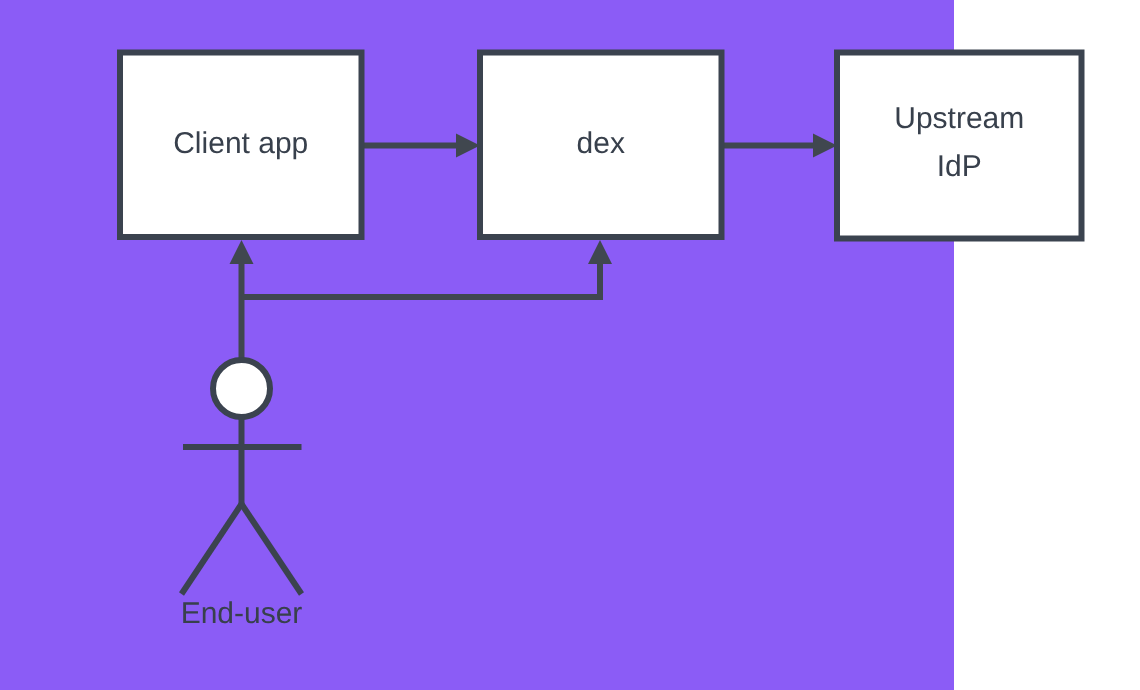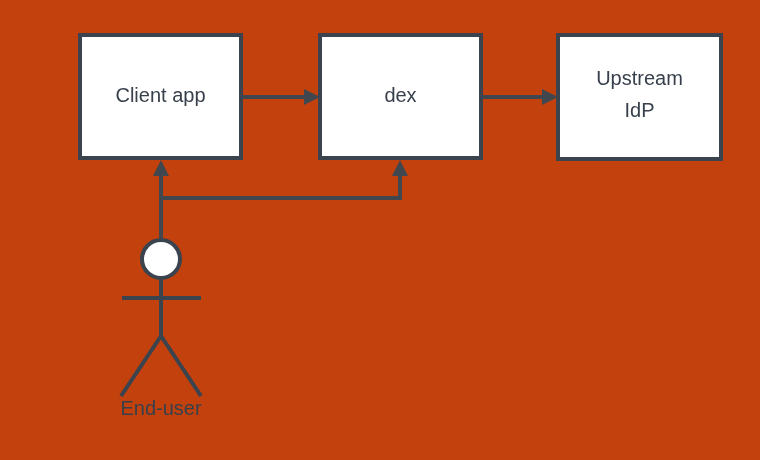--- a/index.html
+++ b/index.html
@@ -9,23 +9,23 @@
     background: #ffffff;
   }
   body {
     width: 760px;
     height: 460px;
     overflow: hidden;
     font-family: "Liberation Sans", sans-serif;
   }
   #diagram-canvas {
     position: relative;
-    width: 760px;
+    width: 636px;
     height: 460px;
-    background: #c2410c;
+    background: #8b5cf6;
   }
   #diagram-svg {
     position: absolute;
     top: 0;
     left: 0;
     width: 760px;
     height: 460px;
   }
   .node-box {
     fill: #ffffff;

